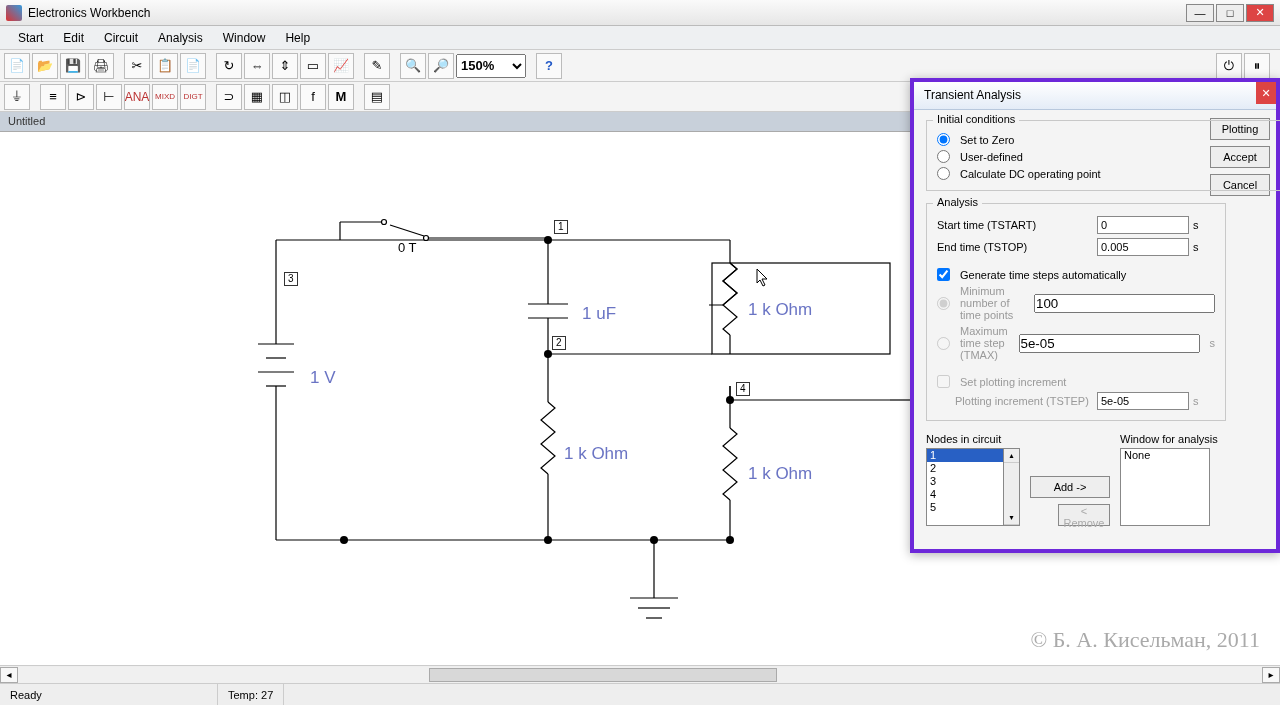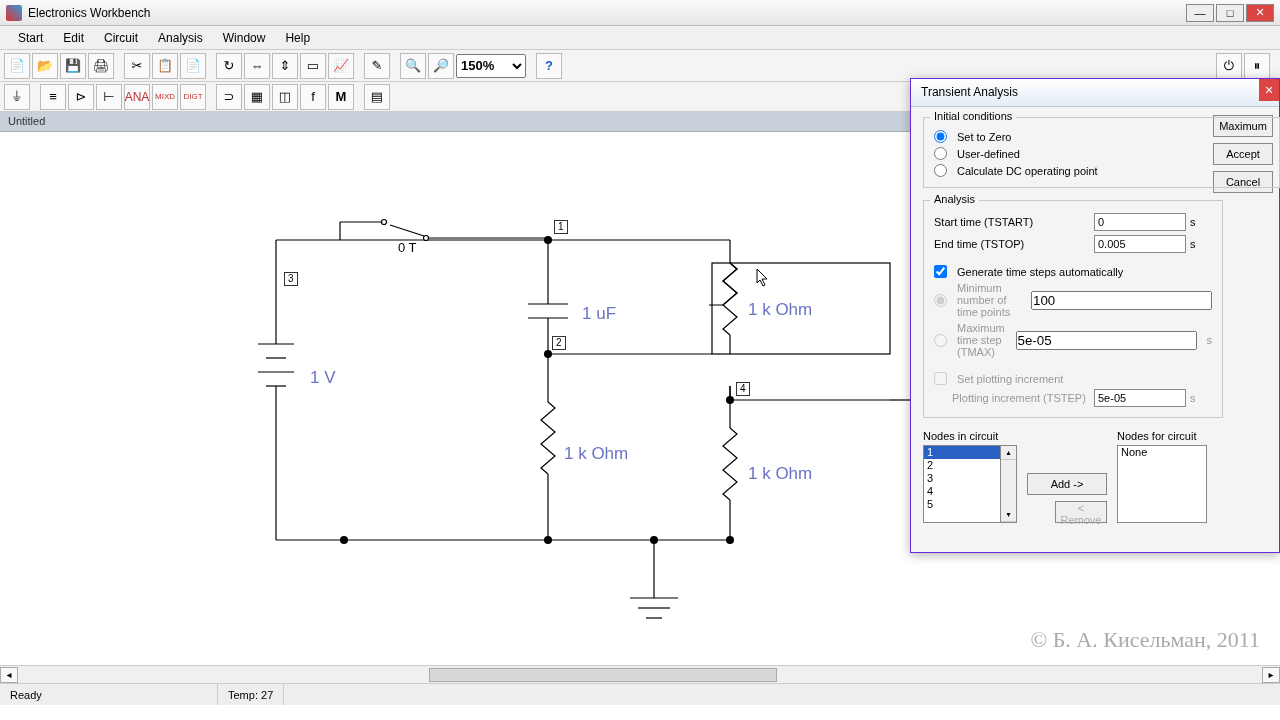--- a/index.html
+++ b/index.html
@@ -34,21 +34,21 @@
 .scroll-h { height: 18px; background: #eee; border-top: 1px solid #ccc; display: flex; align-items: center; }
 .scroll-h .arrow { width: 18px; height: 16px; border: 1px solid #aaa; background: #f8f8f8; display: flex; align-items: center; justify-content: center; font-size: 10px; }
 .scroll-h .track { flex: 1; height: 16px; background: #f0f0f0; position: relative; }
 .scroll-h .thumb { position: absolute; left: 33%; width: 28%; height: 14px; top: 1px; background: #d8d8d8; border: 1px solid #aaa; }
 
 .statusbar { height: 22px; background: #eee; border-top: 1px solid #ccc; display: flex; align-items: center; font-size: 11px; }
 .statusbar .cell { padding: 0 10px; border-right: 1px solid #ccc; height: 100%; display: flex; align-items: center; }
 .statusbar .cell:first-child { width: 218px; }
 
 
-.dialog { position: absolute; left: 910px; top: 78px; width: 370px; height: 475px; background: #f4f4f4; border: 1px solid #6d28d9; box-shadow: 0 2px 10px rgba(0,0,0,0.3); }
+.dialog { position: absolute; left: 910px; top: 78px; width: 370px; height: 475px; background: #f4f4f4; border: 4px solid #6d28d9; box-shadow: 0 2px 10px rgba(0,0,0,0.3); }
 .dialog .dlg-title { height: 28px; background: linear-gradient(#fff,#e4ecf7); border-bottom: 1px solid #b8c8dd; padding: 6px 10px; font-size: 12px; }
 .dialog .close-x { position: absolute; right: 0; top: 0; width: 20px; height: 22px; background: #d44; color: #fff; display: flex; align-items: center; justify-content: center; font-size: 11px; cursor: pointer; }
 .dialog .body { padding: 10px 12px; font-size: 11px; position: relative; }
 .groupbox { border: 1px solid #c8c8c8; padding: 10px 10px 8px; margin-bottom: 12px; position: relative; }
 .groupbox .legend { position: absolute; top: -8px; left: 6px; background: #f4f4f4; padding: 0 4px; font-size: 11px; }
 .radio-row, .check-row { display: flex; align-items: center; gap: 10px; padding: 2px 0; font-size: 11px; }
 .field-row { display: flex; align-items: center; padding: 2px 0; }
 .field-row .lbl { width: 160px; font-size: 11px; }
 .field-row input[type=text] { width: 92px; height: 18px; font-size: 11px; padding: 0 3px; border: 1px solid #888; }
 .field-row .unit { margin-left: 4px; font-size: 11px; }
@@ -237,21 +237,21 @@
 
 <div class="statusbar">
   <div class="cell">Ready</div>
   <div class="cell">Temp: 27</div>
 </div>
 
 <div class="dialog">
   <div class="dlg-title">Transient Analysis</div>
   <div class="close-x">✕</div>
   <div class="dlg-buttons">
-    <button>Maximum</button>
+    <button>Plotting</button>
     <button>Accept</button>
     <button>Cancel</button>
   </div>
   <div class="body">
     <div class="groupbox" style="width:357px">
       <div class="legend">Initial conditions</div>
       <label class="radio-row">
           <input type="radio" name="ic" checked="" style="">
           <span>Set to Zero</span>
         </label>
@@ -321,20 +321,20 @@
               <span style="flex:1;border:none"></span>
               <span>▾</span>
             </div>
         </div>
       </div>
       <div class="move-btns">
         <button>Add -&gt;</button>
         <button disabled="">&lt; Remove</button>
       </div>
       <div class="nodes-col">
-        <div class="nodes-label">Nodes for circuit</div>
+        <div class="nodes-label">Window for analysis</div>
         <div class="listbox" style="width:90px">
           <div>None</div>
         </div>
       </div>
     </div>
   </div>
 </div>
 
 </body></html>

